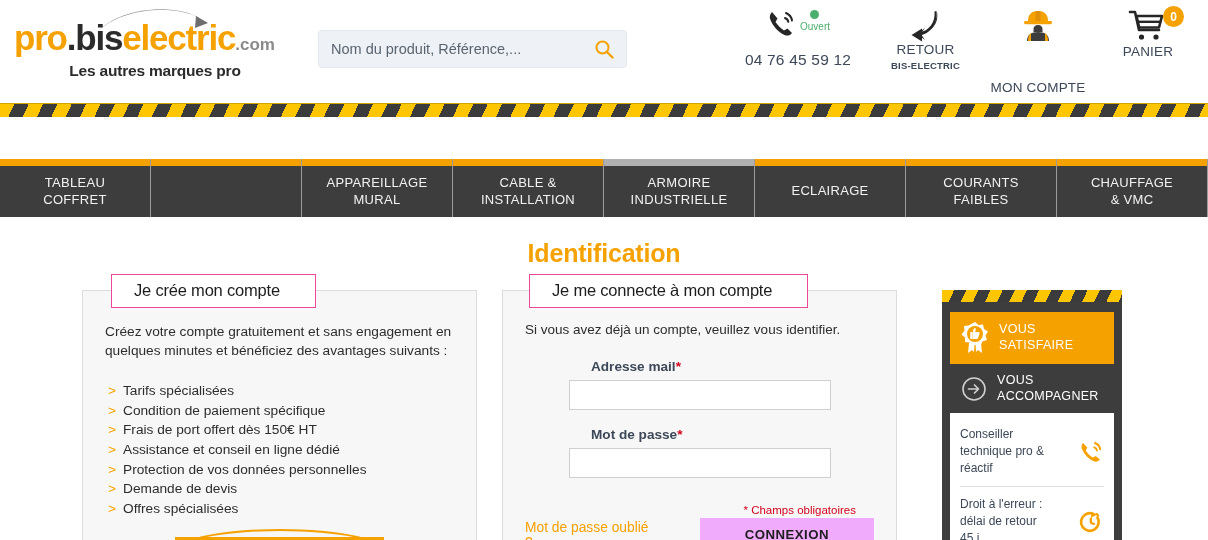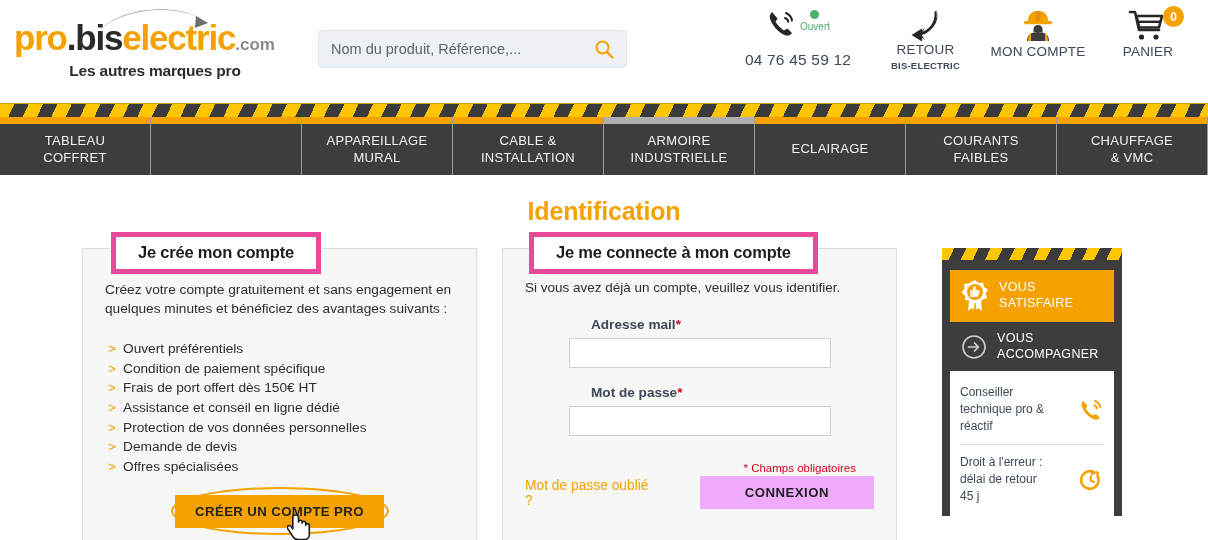--- a/index.html
+++ b/index.html
@@ -109,21 +109,21 @@
   }
 
   .phone-tool { width: 150px; }
   .phone-row { display: flex; align-items: flex-start; justify-content: center; gap: 4px; height: 42px;}
   .open-chip { display:flex; flex-direction: column; align-items:center; padding-top: 2px;}
   .open-dot { width: 9px; height: 9px; border-radius: 50%; background: #4caf6d; }
   .open-text { font-size: 10px; color: #4caf6d; margin-top: 2px; }
   .phone-num { font-size: 15.5px; color: #3c4858; letter-spacing: 0.2px; margin-top: 1px; text-align: right;}
 
   .retour-tool { width: 105px; }
-  .compte-tool { width: 120px; }
+  .compte-tool { width: 120px; gap: 36px; }
   .panier-tool { width: 100px; }
 
   .cart-badge {
     position: absolute;
     top: -2px; right: 14px;
     width: 21px; height: 21px;
     border-radius: 50%;
     background: #F5A100;
     color: #fff;
     font-size: 12px;
@@ -137,20 +137,21 @@
     background:
       repeating-linear-gradient(115deg,
         #FDC600 0px, #FDC600 13px,
         #3b3b3b 13px, #3b3b3b 26px);
     border-top: 1px solid #cfa400;
   }
   .nav {
     display: flex;
     height: 58px;
     background: #3d3d3d;
+    margin-top: 42px;
   }
   .nav-item {
     flex: 1;
     border-left: 1px solid #9b9b9b;
     border-right: 1px solid #9b9b9b;
     margin-left: -1px;
     display: flex;
     flex-direction: column;
     cursor: pointer;
     position: relative;
@@ -189,25 +190,25 @@
   .panel {
     position: relative;
     background: #f7f7f7;
     border: 1px solid #dcdcdc;
     padding: 26px 22px 18px 22px;
   }
   .panel-title {
     position: absolute;
     top: -17px;
     background: #ffffff;
-    border: 5px solid #ec4899;
+    border: 1px solid #ec4899;
     font-size: 16.5px;
-    font-weight: bold;
+    font-weight: normal;
     color: #1d1d1d;
-    padding: 6px 22px 7px 22px;
+    padding: 6px 35px 7px 22px;
     white-space: nowrap;
     letter-spacing: -0.2px;
   }
 
   
   .left-panel {
     width: 395px;
     margin-left: 82px;
     min-height: 272px;
   }
@@ -521,21 +522,21 @@
 <h1 class="page-title">Identification</h1>
 
 <div class="content">
 
   <section class="panel left-panel">
     <div class="panel-title">Je crée mon compte</div>
     <p class="lp-intro">Créez votre compte gratuitement et sans engagement en quelques minutes et bénéficiez des avantages suivants :</p>
     <ul class="lp-list">
       <li>
         <span class="lp-chev">&gt;</span>
-        <span>Ouvert préférentiels</span>
+        <span>Tarifs spécialisées</span>
       </li>
       <li>
         <span class="lp-chev">&gt;</span>
         <span>Condition de paiement spécifique</span>
       </li>
       <li>
         <span class="lp-chev">&gt;</span>
         <span>Frais de port offert dès 150€ HT</span>
       </li>
       <li>

